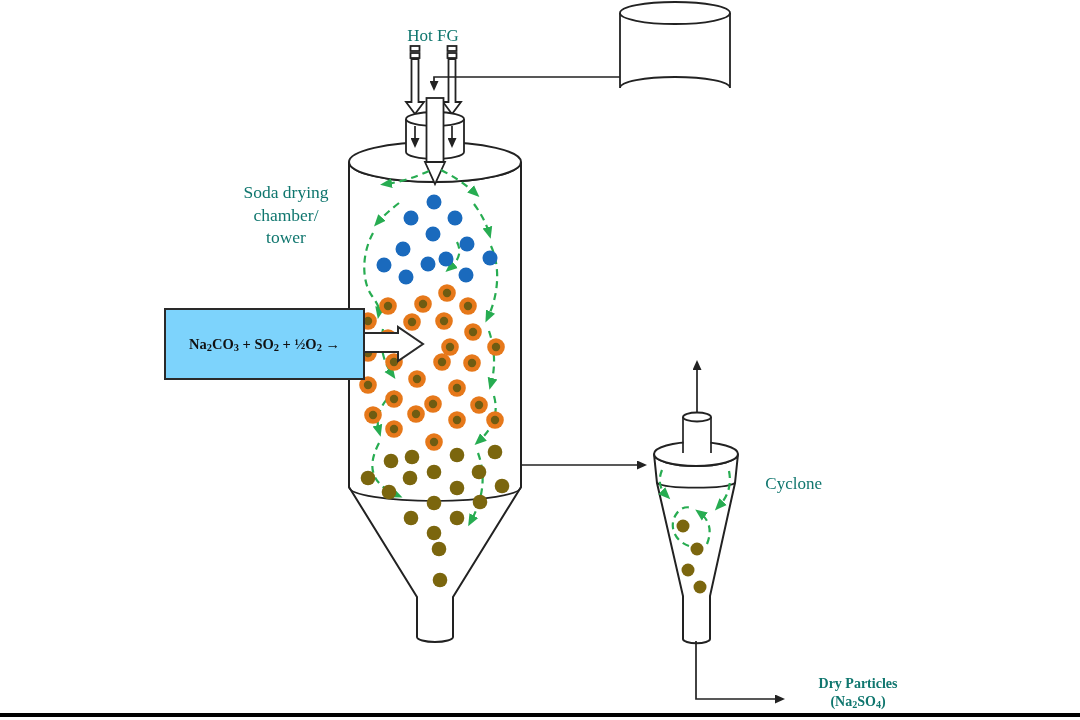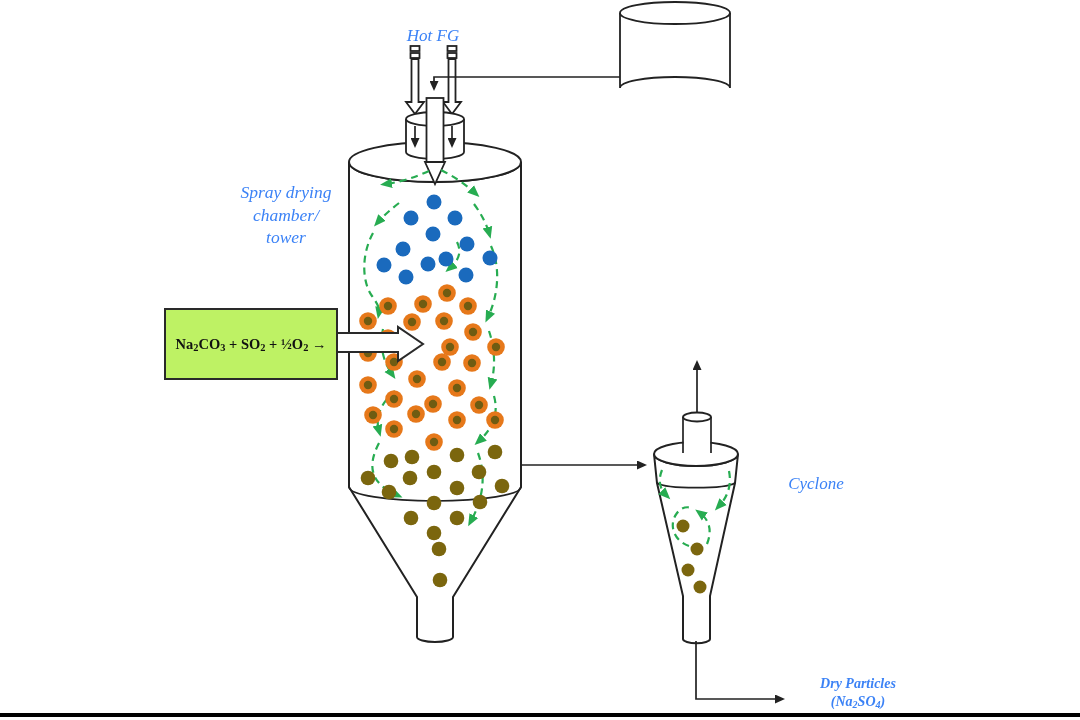--- a/index.html
+++ b/index.html
@@ -7,31 +7,31 @@
     position:relative;width:1080px;height:720px;background:var(--background,#fff);
     font-family:"Liberation Serif","DejaVu Serif",serif;color:#111;overflow:hidden;
   }
   #diagram-svg{position:absolute;left:0;top:0;}
   .vessel{fill:#fff;stroke:var(--line);stroke-width:2;}
   .vessel-thin{fill:#fff;stroke:var(--line);stroke-width:1.8;}
   .thin{fill:none;stroke:var(--line);stroke-width:1.7;}
   .gline{fill:none;stroke:var(--green);stroke-width:2.2;stroke-dasharray:7 5;}
   .fill-line{fill:var(--line);}
   .fill-green{fill:var(--green);}
-  .lbl{position:absolute;text-align:center;line-height:22px;font-size:17px;color:#3b82f6;font-style:italic;}
+  .lbl{position:absolute;text-align:center;line-height:22px;font-size:17px;color:#0f766e;}
   #tank-label{left:620px;top:22px;width:110px;font-size:13px;line-height:18.5px;font-weight:bold;}
   #hot-fg-label{left:400px;top:25px;width:66px;font-size:17px;}
   #spray-chamber-label{left:222px;top:181px;width:128px;font-size:17.5px;line-height:22.5px;}
   #reaction-box{
-    position:absolute;left:164px;top:308px;width:174px;height:72px;box-sizing:border-box;
-    border:2px solid #2a2a2a;background:#bef264;display:flex;flex-direction:column;
+    position:absolute;left:164px;top:308px;width:201px;height:72px;box-sizing:border-box;
+    border:2px solid #2a2a2a;background:#7dd3fc;display:flex;flex-direction:column;
     justify-content:center;text-align:center;font-weight:bold;font-size:14.5px;line-height:21px;
   }
   #desulphurized-fg-label{left:634px;top:311px;width:126px;}
-  #cyclone-label{left:776px;top:473px;width:80px;text-align:center;}
+  #cyclone-label{left:742px;top:473px;width:80px;text-align:right;}
   #dry-particles-label{left:799px;top:675px;width:118px;font-size:14px;line-height:17.5px;font-weight:bold;}
   #bottom-border{position:absolute;left:0;top:713px;width:1080px;height:4px;background:#000;}
   sub{font-size:0.72em;line-height:0;vertical-align:baseline;position:relative;top:0.28em;}
 </style>
 </head>
 <body>
 
 <div id="stage">
 
   <svg id="diagram-svg" width="1080" height="720" viewBox="0 0 1080 720">
@@ -216,21 +216,21 @@
 
     <path class="thin" d="M696,641 L696,699 L783,699" marker-end="url(#mk-black)"></path>
   </svg>
 
   <div class="lbl" id="hot-fg-label">
     <div>Hot FG</div>
   </div>
 
 
   <div class="lbl" id="spray-chamber-label">
-    <div>Spray drying</div>
+    <div>Soda drying</div>
     <div>chamber/</div>
     <div>tower</div>
   </div>
 
   <div id="reaction-box">
     <div>Na<sub>2</sub>CO<sub>3</sub> + SO<sub>2</sub> + ½O<sub>2</sub> →</div>
   </div>
 
 
   <div class="lbl" id="cyclone-label">

